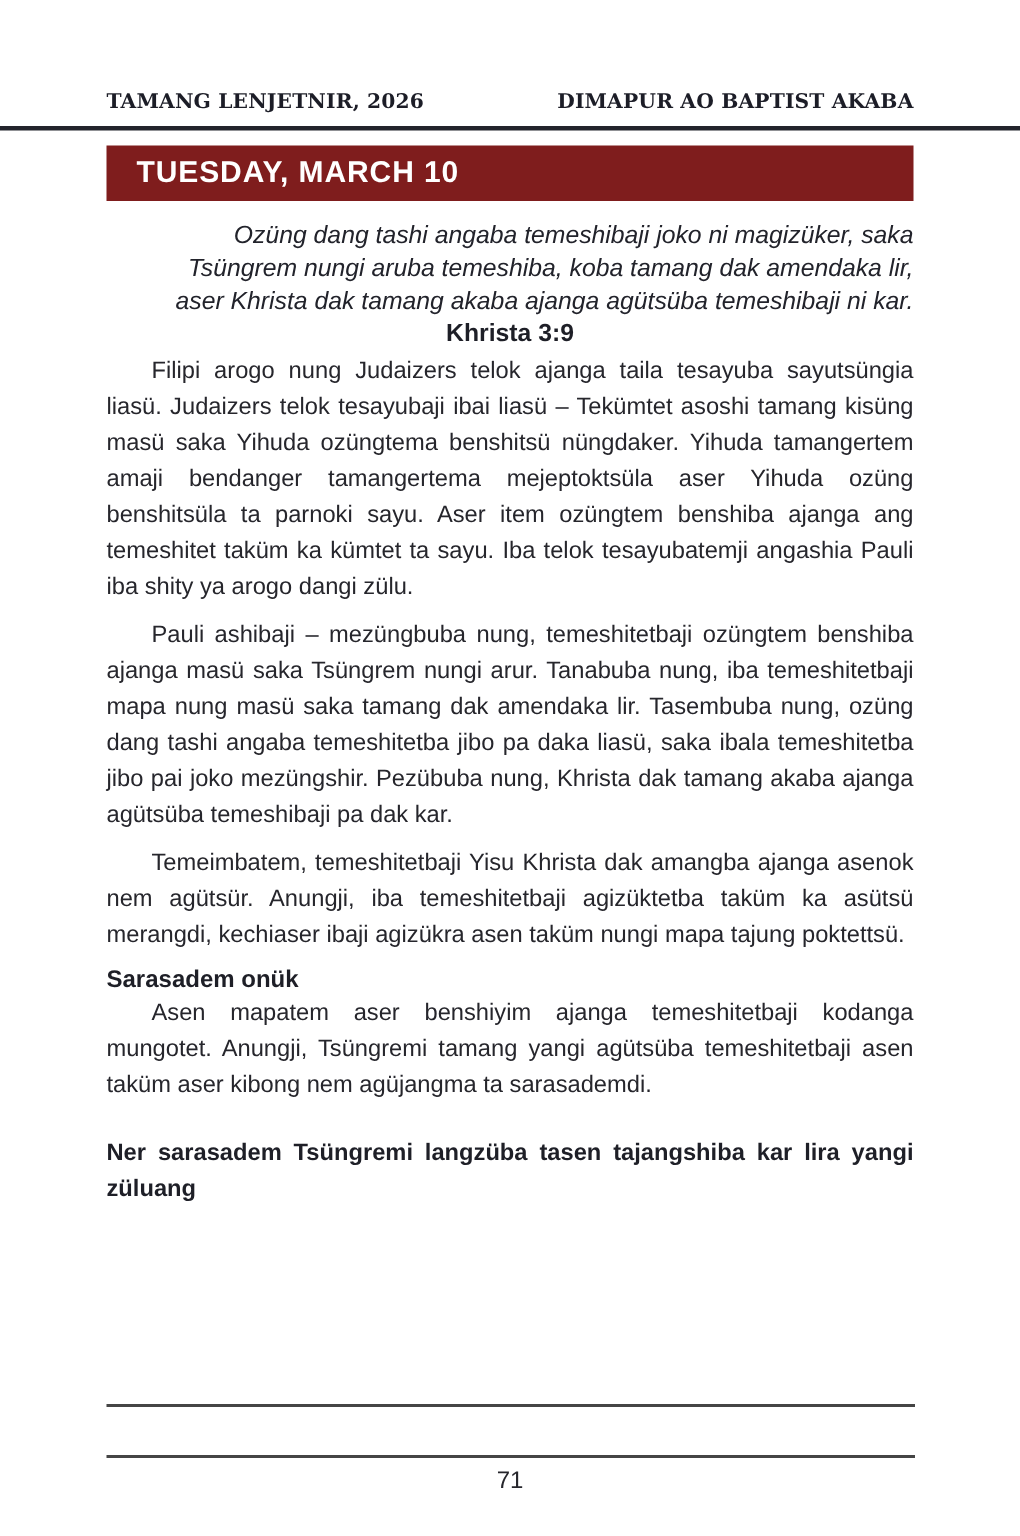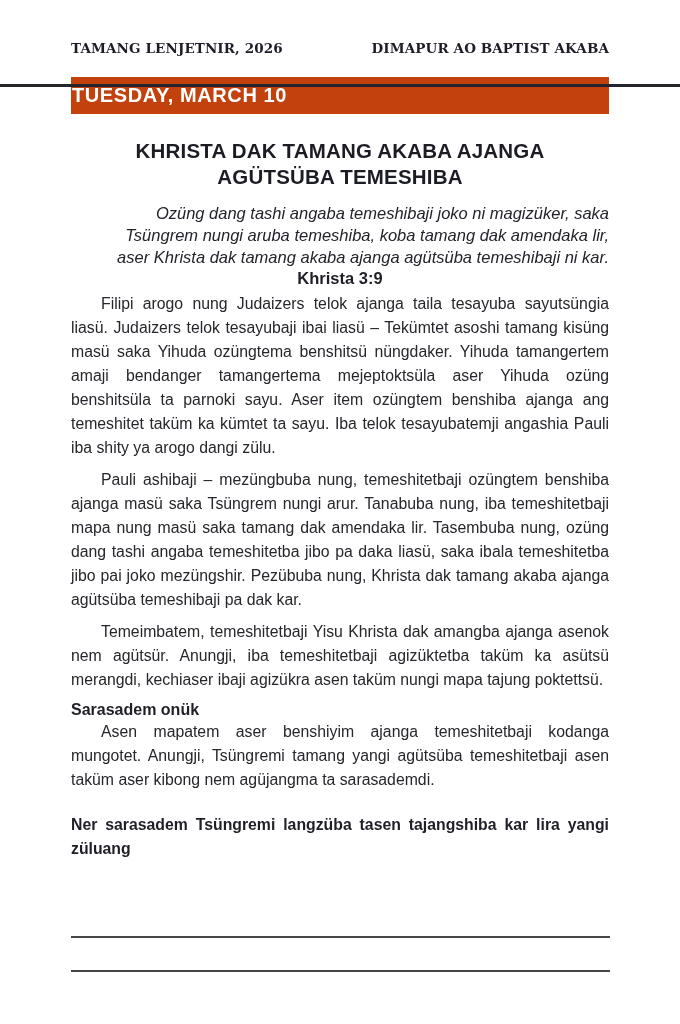--- a/index.html
+++ b/index.html
@@ -12,44 +12,44 @@
     box-sizing: border-box;
     padding: 0 71px;
     overflow: hidden;
     font-family: "Liberation Sans", sans-serif;
     color: #26262c;
   }
   .running-header {
     display: flex;
     justify-content: space-between;
     align-items: center;
-    margin-top: 40px;
+    margin-top: 60px;
     font-family: "DejaVu Serif", serif;
     font-weight: 700;
     font-size: 13.5px;
     letter-spacing: 0.1px;
     color: #1c1d27;
   }
   .header-rule {
     position: absolute;
     left: 0;
     right: 0;
     top: 84px;
     border-top: 3px solid #23242c;
   }
   .date-banner {
     margin-top: 21px;
     height: 37px;
     line-height: 37px;
-    background: #c2410c;
+    background: #7f1d1d;
     color: #ffffff;
     font-size: 20px;
     font-weight: 800;
     letter-spacing: 0.6px;
-    padding-left: 1px;
+    padding-left: 20px;
     box-sizing: border-box;
   }
   .devotion-title {
     margin: 24px 0 0 0;
     text-align: center;
     font-size: 20.5px;
     line-height: 26px;
     font-weight: 800;
     letter-spacing: 0.2px;
     color: #1b1c24;
@@ -121,22 +121,20 @@
 
   <div class="running-header">
     <span>TAMANG LENJETNIR, 2026</span>
     <span>DIMAPUR AO BAPTIST AKABA</span>
   </div>
 
   <div class="header-rule"></div>
 
   <div class="date-banner">TUESDAY, MARCH 10</div>
 
-  <h1 class="devotion-title">KHRISTA DAK TAMANG AKABA AJANGA
-AGÜTSÜBA TEMESHIBA</h1>
 
   <p class="scripture-verse">Ozüng dang tashi angaba temeshibaji joko ni magizüker, saka
 Tsüngrem nungi aruba temeshiba, koba tamang dak amendaka lir,
 aser Khrista dak tamang akaba ajanga agütsüba temeshibaji ni kar.</p>
 
   <p class="scripture-reference">Khrista 3:9</p>
 
   <p class="body-para first">Filipi arogo nung Judaizers telok ajanga taila tesayuba sayutsüngia liasü. Judaizers telok tesayubaji ibai liasü – Tekümtet asoshi tamang kisüng masü saka Yihuda ozüngtema benshitsü nüngdaker. Yihuda tamangertem amaji bendanger tamangertema mejeptoktsüla aser Yihuda ozüng benshitsüla ta parnoki sayu. Aser item ozüngtem benshiba ajanga ang temeshitet taküm ka kümtet ta sayu. Iba telok tesayubatemji angashia Pauli iba shity ya arogo dangi zülu.</p>
 
   <p class="body-para">Pauli ashibaji – mezüngbuba nung, temeshitetbaji ozüngtem benshiba ajanga masü saka Tsüngrem nungi arur. Tanabuba nung, iba temeshitetbaji mapa nung masü saka tamang dak amendaka lir. Tasembuba nung, ozüng dang tashi angaba temeshitetba jibo pa daka liasü, saka ibala temeshitetba jibo pai joko mezüngshir. Pezübuba nung, Khrista dak tamang akaba ajanga agütsüba temeshibaji pa dak kar.</p>
@@ -145,14 +143,15 @@
 
   <h2 class="section-heading">Sarasadem onük</h2>
 
   <p class="body-para section-para">Asen mapatem aser benshiyim ajanga temeshitetbaji kodanga mungotet. Anungji, Tsüngremi tamang yangi agütsüba temeshitetbaji asen taküm aser kibong nem agüjangma ta sarasademdi.</p>
 
   <p class="prayer-prompt">Ner sarasadem Tsüngremi langzüba tasen tajangshiba kar lira yangi züluang</p>
 
   <div class="note-line note-line-1"></div>
   <div class="note-line note-line-2"></div>
 
+  <div class="page-number">71</div>
 
 </div>
 
 </body></html>

